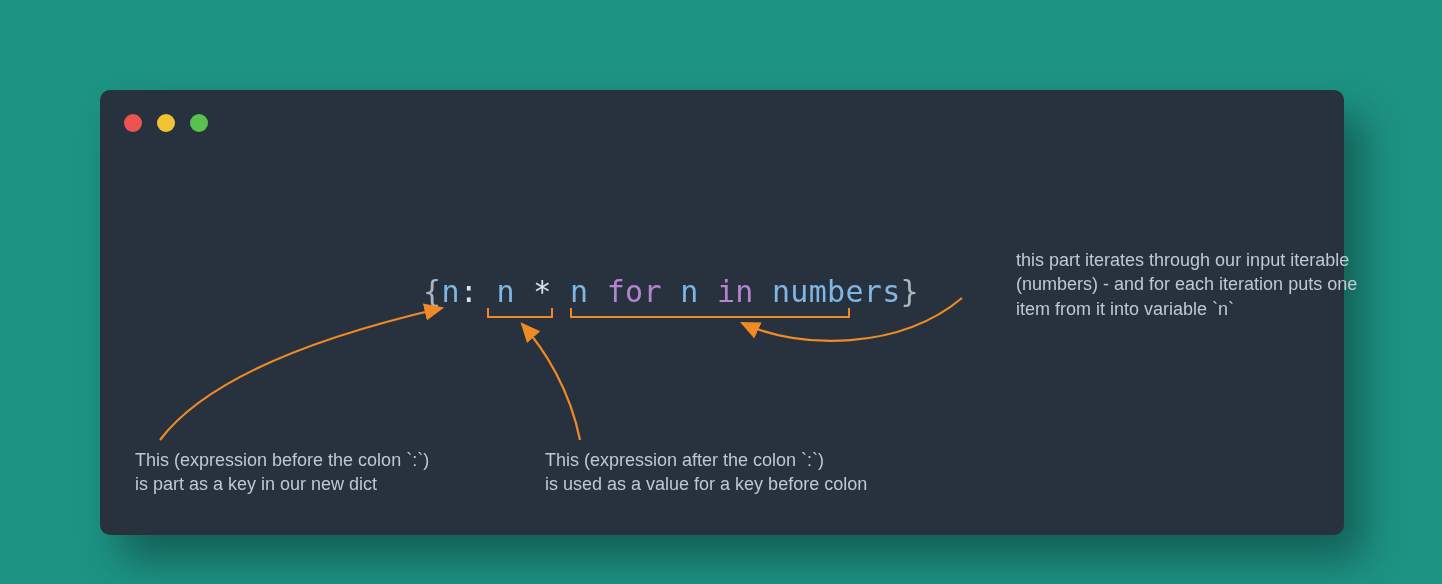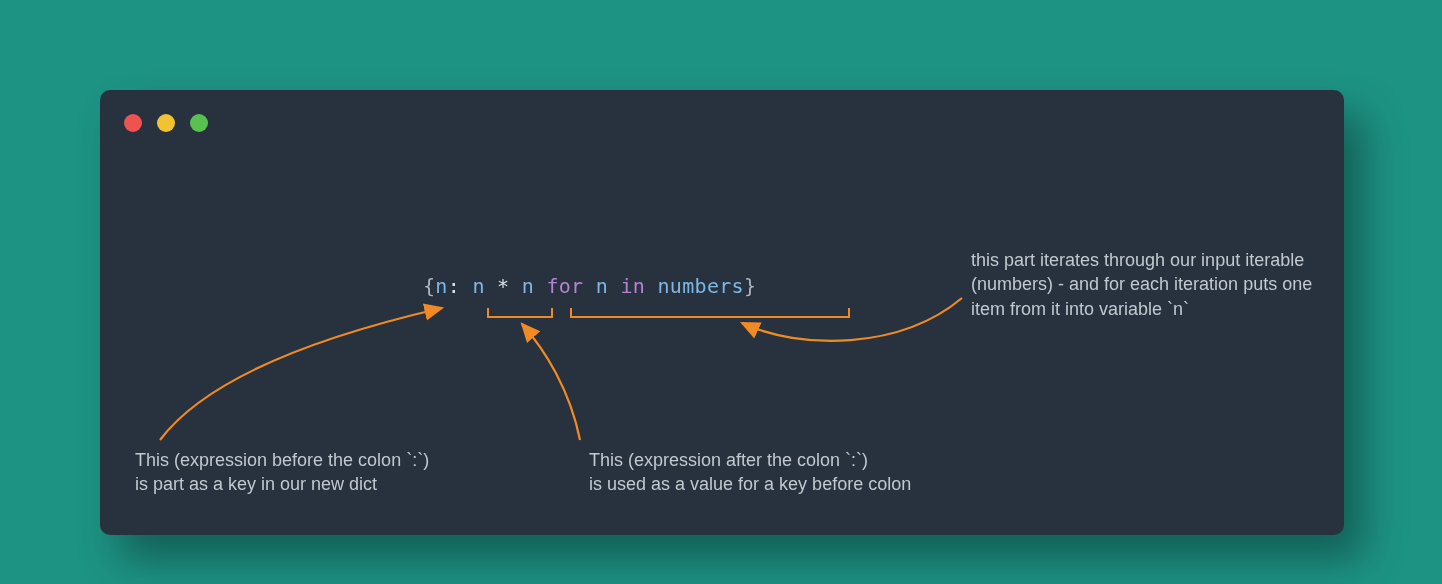--- a/index.html
+++ b/index.html
@@ -31,21 +31,21 @@
   .dot { width: 18px; height: 18px; border-radius: 50%; }
   .dot-red { background: #ef5350; }
   .dot-yellow { background: #f1c232; }
   .dot-green { background: #59c24f; }
 
   .code {
     position: absolute;
     left: 323px;
     top: 184px;
     font-family: "SF Mono", Menlo, Consolas, monospace;
-    font-size: 20px;
+    font-size: 30px;
     letter-spacing: 0.3px;
     white-space: pre;
     color: #aab6c2;
   }
   .c-brace { color: #aab6c2; }
   .c-var { color: #7fb6e3; }
   .c-op { color: #dbe1e8; }
   .c-kw { color: #b583cf; }
 
   .bracket {
@@ -66,21 +66,21 @@
   }
 
   .annot {
     position: absolute;
     color: #c2c8cf;
     font-size: 18px;
     line-height: 1.35;
   }
   .annot-key { left: 35px; top: 358px; width: 370px; }
   .annot-value { left: 445px; top: 358px; width: 420px; }
-  .annot-iter { left: 871px; top: 158px; width: 355px; }
+  .annot-iter { left: 916px; top: 158px; width: 355px; }
 </style>
 </head>
 <body>
 
 <div class="window">
   <div class="traffic-lights">
     <div class="dot dot-red"></div>
     <div class="dot dot-yellow"></div>
     <div class="dot dot-green"></div>
   </div>
@@ -99,16 +99,16 @@
 
     <path d="M 60,350 C 120,270 290,230 342,218" stroke="#f08a24" stroke-width="2.2" fill="none" marker-end="url(#ah)"></path>
 
     <path d="M 480,350 C 470,300 445,260 422,234" stroke="#f08a24" stroke-width="2.2" fill="none" marker-end="url(#ah)"></path>
 
     <path d="M 862,208 C 800,260 700,260 642,233" stroke="#f08a24" stroke-width="2.2" fill="none" marker-end="url(#ah)"></path>
   </svg>
 
   <div class="annot annot-key" style="white-space: pre-line;">This (expression before the colon `:`)
 is part as a key in our new dict</div>
-  <div class="annot annot-value" style="white-space: pre-line; margin-left: 44px;">This (expression after the colon `:`)
+  <div class="annot annot-value" style="white-space: pre-line;">This (expression after the colon `:`)
 is used as a value for a key before colon</div>
   <div class="annot annot-iter">this part iterates through our input iterable (numbers) - and for each iteration puts one item from it into variable `n`</div>
 </div>
 
 </body></html>

